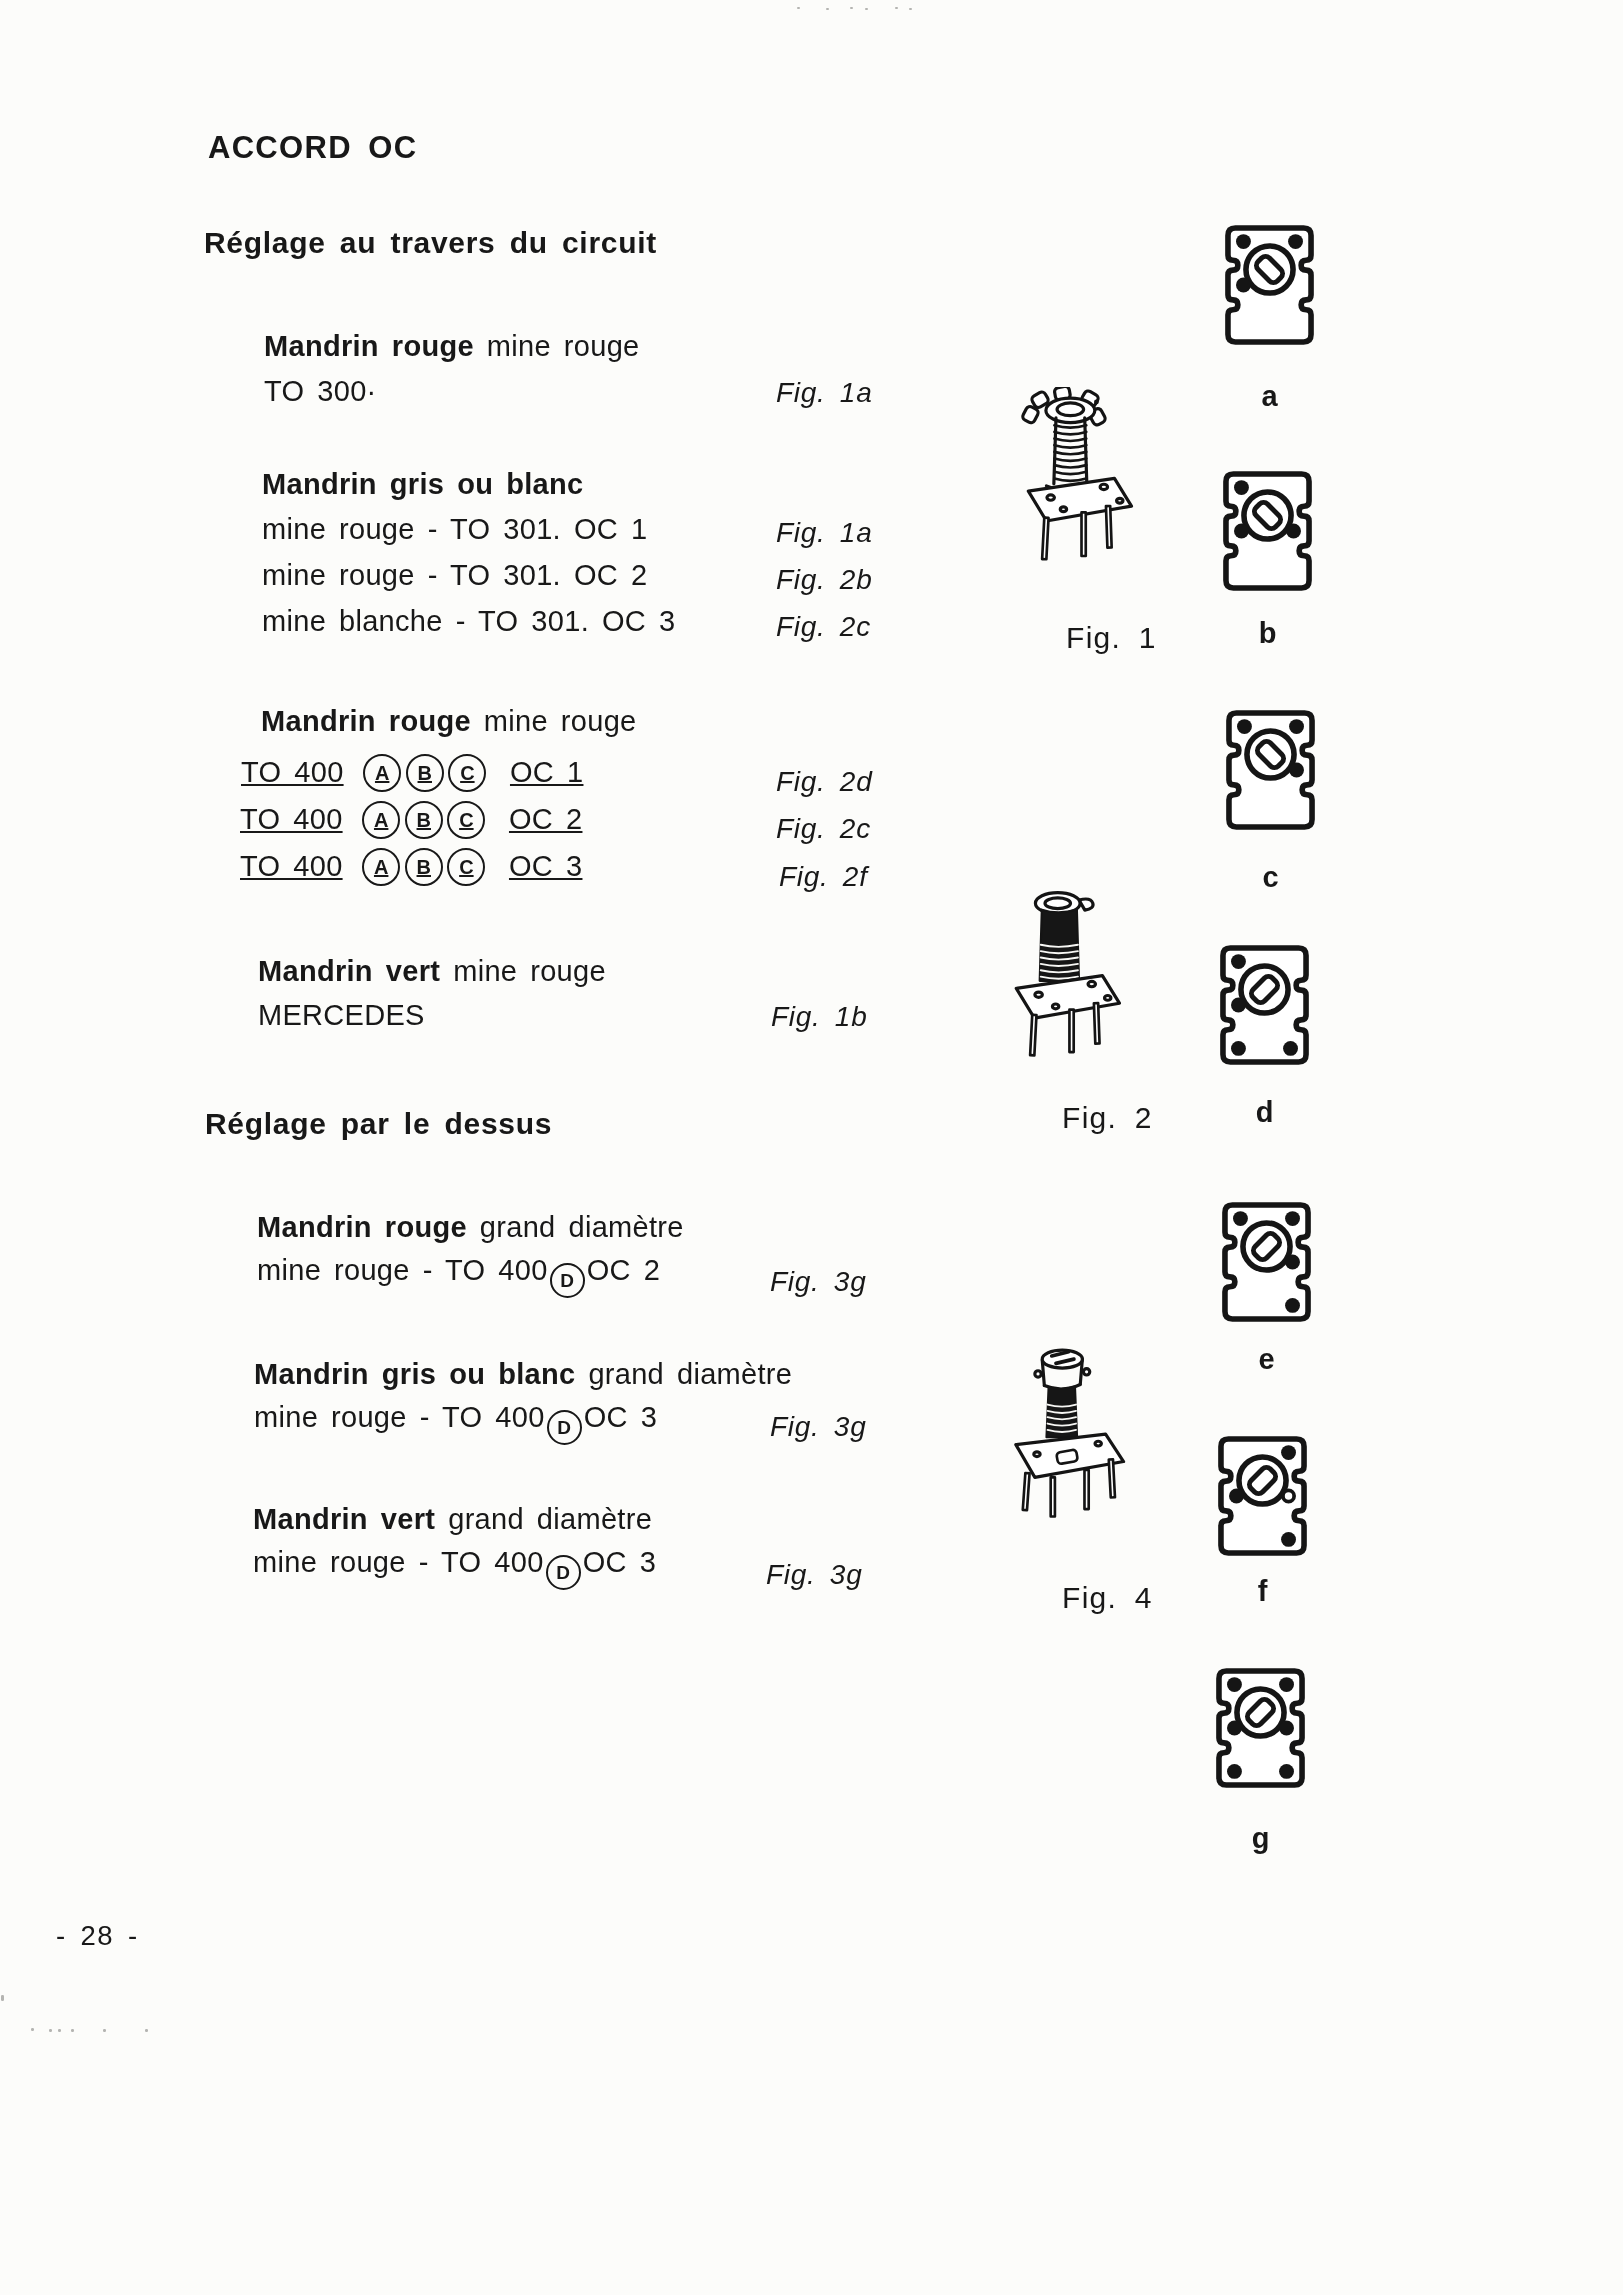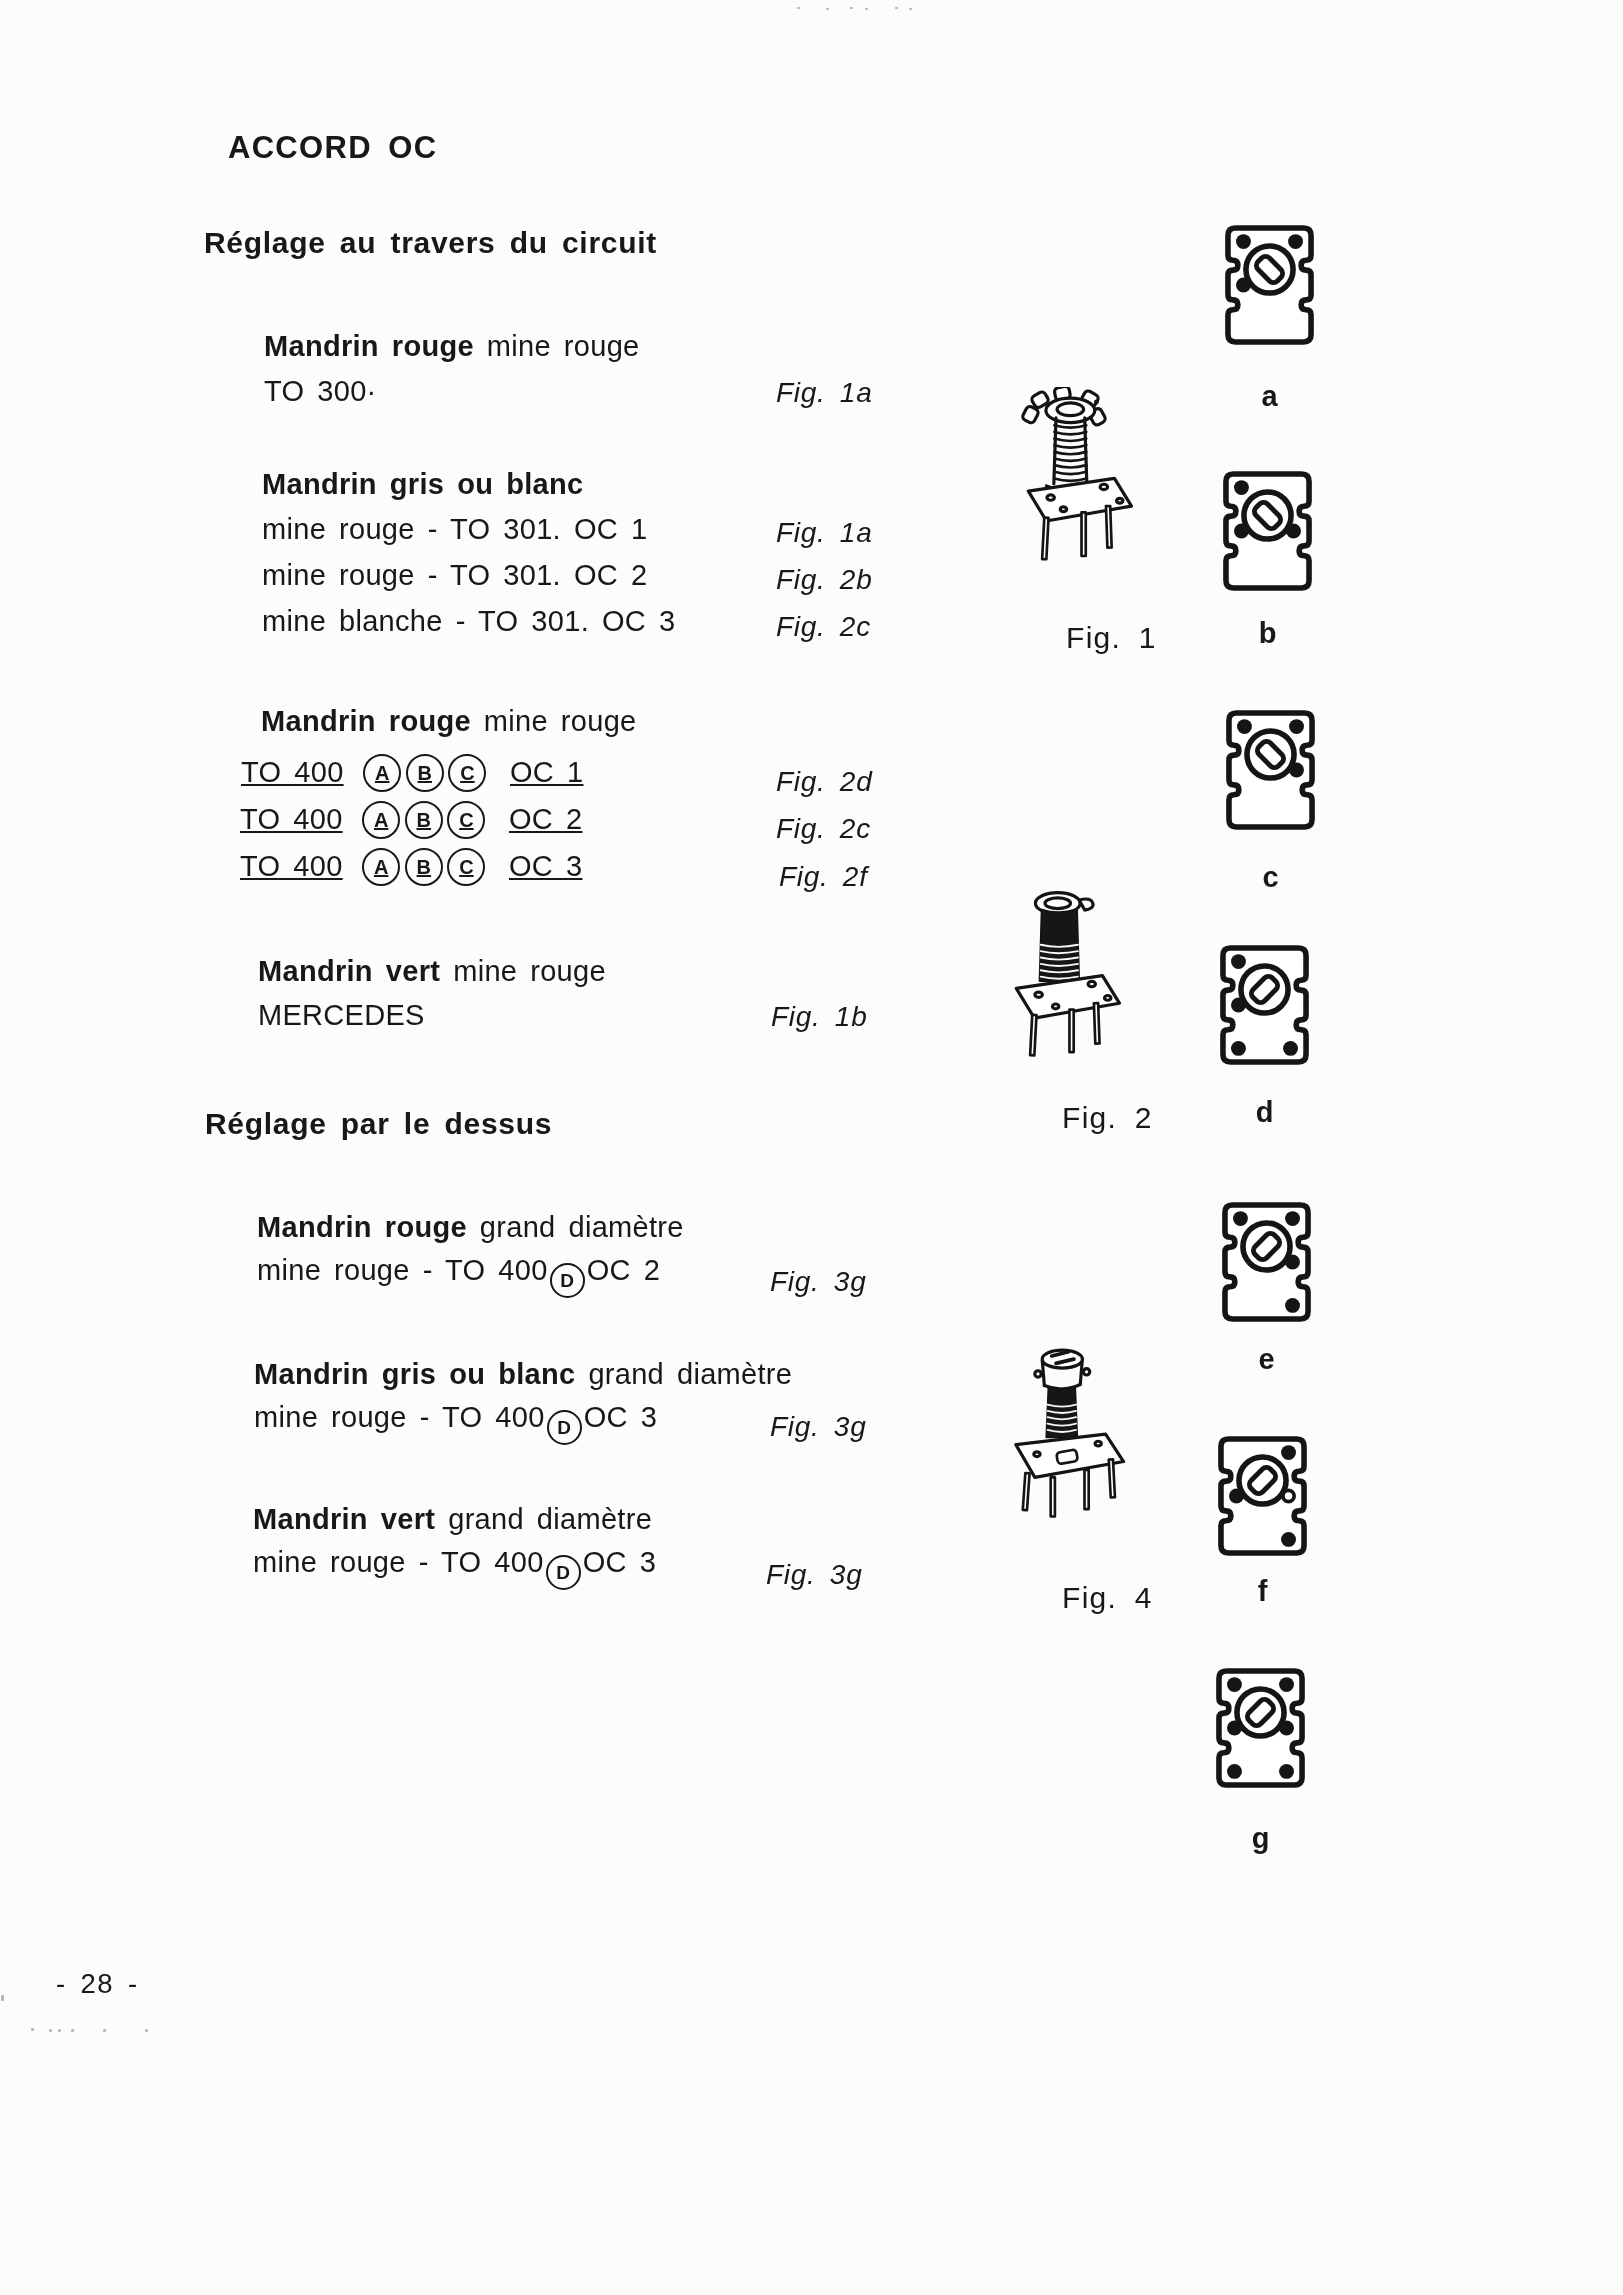--- a/index.html
+++ b/index.html
@@ -7,21 +7,21 @@
     position:relative;
     width:1624px;height:2295px;
     background:#fcfcfa;
     font-family:"Liberation Sans", sans-serif;
     color:#181818;
     overflow:hidden;
   }
   .abs{position:absolute;}
   .t{font-size:29px;line-height:1.1;letter-spacing:0.3px;word-spacing:4.6px;white-space:nowrap;}
   .b{font-weight:700;}
-  .page-title{font-size:31px;font-weight:700;letter-spacing:1.3px;word-spacing:6.5px;margin-left:20px;}
+  .page-title{font-size:31px;font-weight:700;letter-spacing:1.3px;word-spacing:6.5px;}
   .sec-head{font-size:30px;font-weight:700;letter-spacing:0.7px;word-spacing:5.2px;white-space:nowrap;}
   .fig-ref{font-size:28px;letter-spacing:0.7px;word-spacing:5.9px;white-space:nowrap;font-style:italic;}
   .row-flex{display:flex;align-items:center;text-decoration:underline;}
   .row-flex .pre{margin-right:19.6px;}
   .row-flex .oc{margin-left:19px;}
   .circ{
     display:inline-flex;align-items:center;justify-content:center;
     width:34px;height:34px;margin-right:4.6px;
     border:2.6px solid #181818;border-radius:50%;
     font-size:20px;font-weight:700;letter-spacing:0;word-spacing:0;
@@ -115,21 +115,21 @@
   <div class="abs fig-ref" style="left:770px;top:1266px">Fig. 3g</div>
 
   <div class="abs t" style="left:254px;top:1359px"><span class="b">Mandrin gris ou blanc</span> <span>grand diamètre</span></div>
   <div class="abs t" style="left:254px;top:1402px"><span>mine rouge - TO 400</span><span class="circ-d">D</span><span>OC 3</span></div>
   <div class="abs fig-ref" style="left:770px;top:1411px">Fig. 3g</div>
 
   <div class="abs t" style="left:253px;top:1504px"><span class="b">Mandrin vert</span> <span>grand diamètre</span></div>
   <div class="abs t" style="left:253px;top:1547px"><span>mine rouge - TO 400</span><span class="circ-d">D</span><span>OC 3</span></div>
   <div class="abs fig-ref" style="left:766px;top:1559px">Fig. 3g</div>
 
-  <div class="abs pagenum" style="left:56px;top:1968px">- 28 -</div>
+  <div class="abs pagenum" style="left:56px;top:1920px">- 28 -</div>
 
   <svg class="abs" style="left:1009px;top:387px" width="128" height="202" viewBox="0 0 240 380">
     <g stroke="#141414" fill="#fff" stroke-width="6" stroke-linejoin="round" stroke-linecap="round">
       <rect x="86" y="0" width="28" height="24" rx="8" transform="rotate(-10 100 12)"></rect>
       <rect x="138" y="10" width="28" height="24" rx="8" transform="rotate(30 152 22)"></rect>
       <rect x="44" y="12" width="28" height="24" rx="8" transform="rotate(-30 58 24)"></rect>
       <rect x="152" y="44" width="28" height="24" rx="8" transform="rotate(62 166 56)"></rect>
       <rect x="26" y="40" width="28" height="24" rx="8" transform="rotate(-62 40 52)"></rect>
       <ellipse cx="115" cy="44" rx="46" ry="23"></ellipse>
       <ellipse cx="115" cy="42" rx="25" ry="12"></ellipse>

